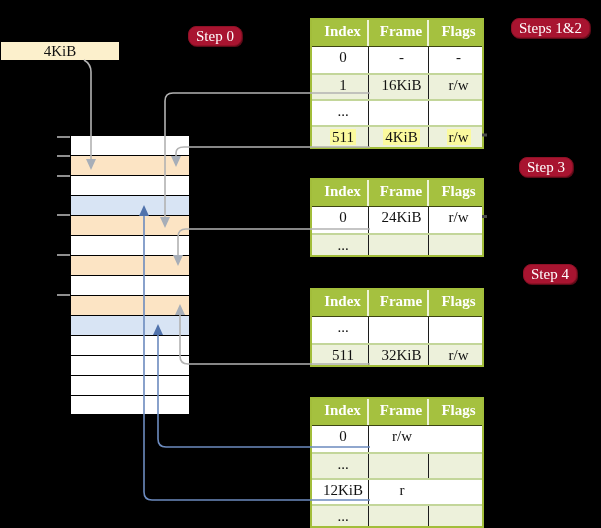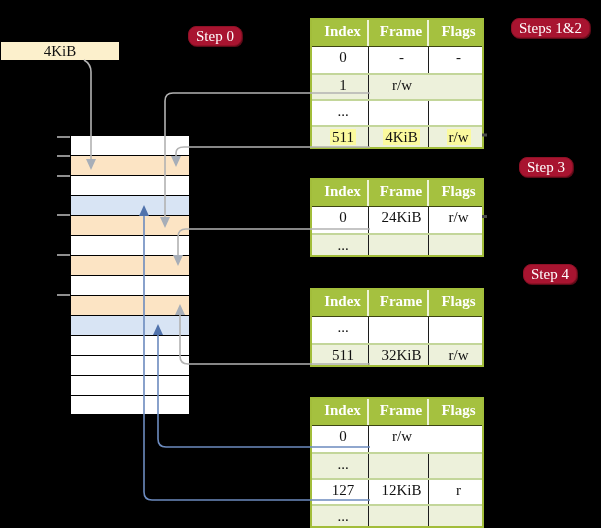--- a/index.html
+++ b/index.html
@@ -96,20 +96,21 @@
         <div class="tcell">Frame</div>
         <div class="tcell">Flags</div>
       </div>
       <div class="trow">
         <div class="tcell">0</div>
         <div class="tcell">-</div>
         <div class="tcell">-</div>
       </div>
       <div class="trow shaded">
         <div class="tcell">1</div>
+        <div class="tcell">16KiB</div>
         <div class="tcell">r/w</div>
       </div>
       <div class="trow">
         <div class="tcell">...</div>
         <div class="tcell"></div>
         <div class="tcell"></div>
       </div>
       <div class="trow shaded">
         <div class="tcell"><span class="hl">511</span></div>
         <div class="tcell"><span class="hl">4KiB</span></div>
@@ -159,21 +160,20 @@
       <div class="trow">
         <div class="tcell">0</div>
         <div class="tcell">r/w</div>
       </div>
       <div class="trow shaded">
         <div class="tcell">...</div>
         <div class="tcell"></div>
         <div class="tcell"></div>
       </div>
       <div class="trow">
-        <div class="tcell">127</div>
         <div class="tcell">12KiB</div>
         <div class="tcell">r</div>
       </div>
       <div class="trow shaded">
         <div class="tcell">...</div>
         <div class="tcell"></div>
         <div class="tcell"></div>
       </div>
     </div>
 

